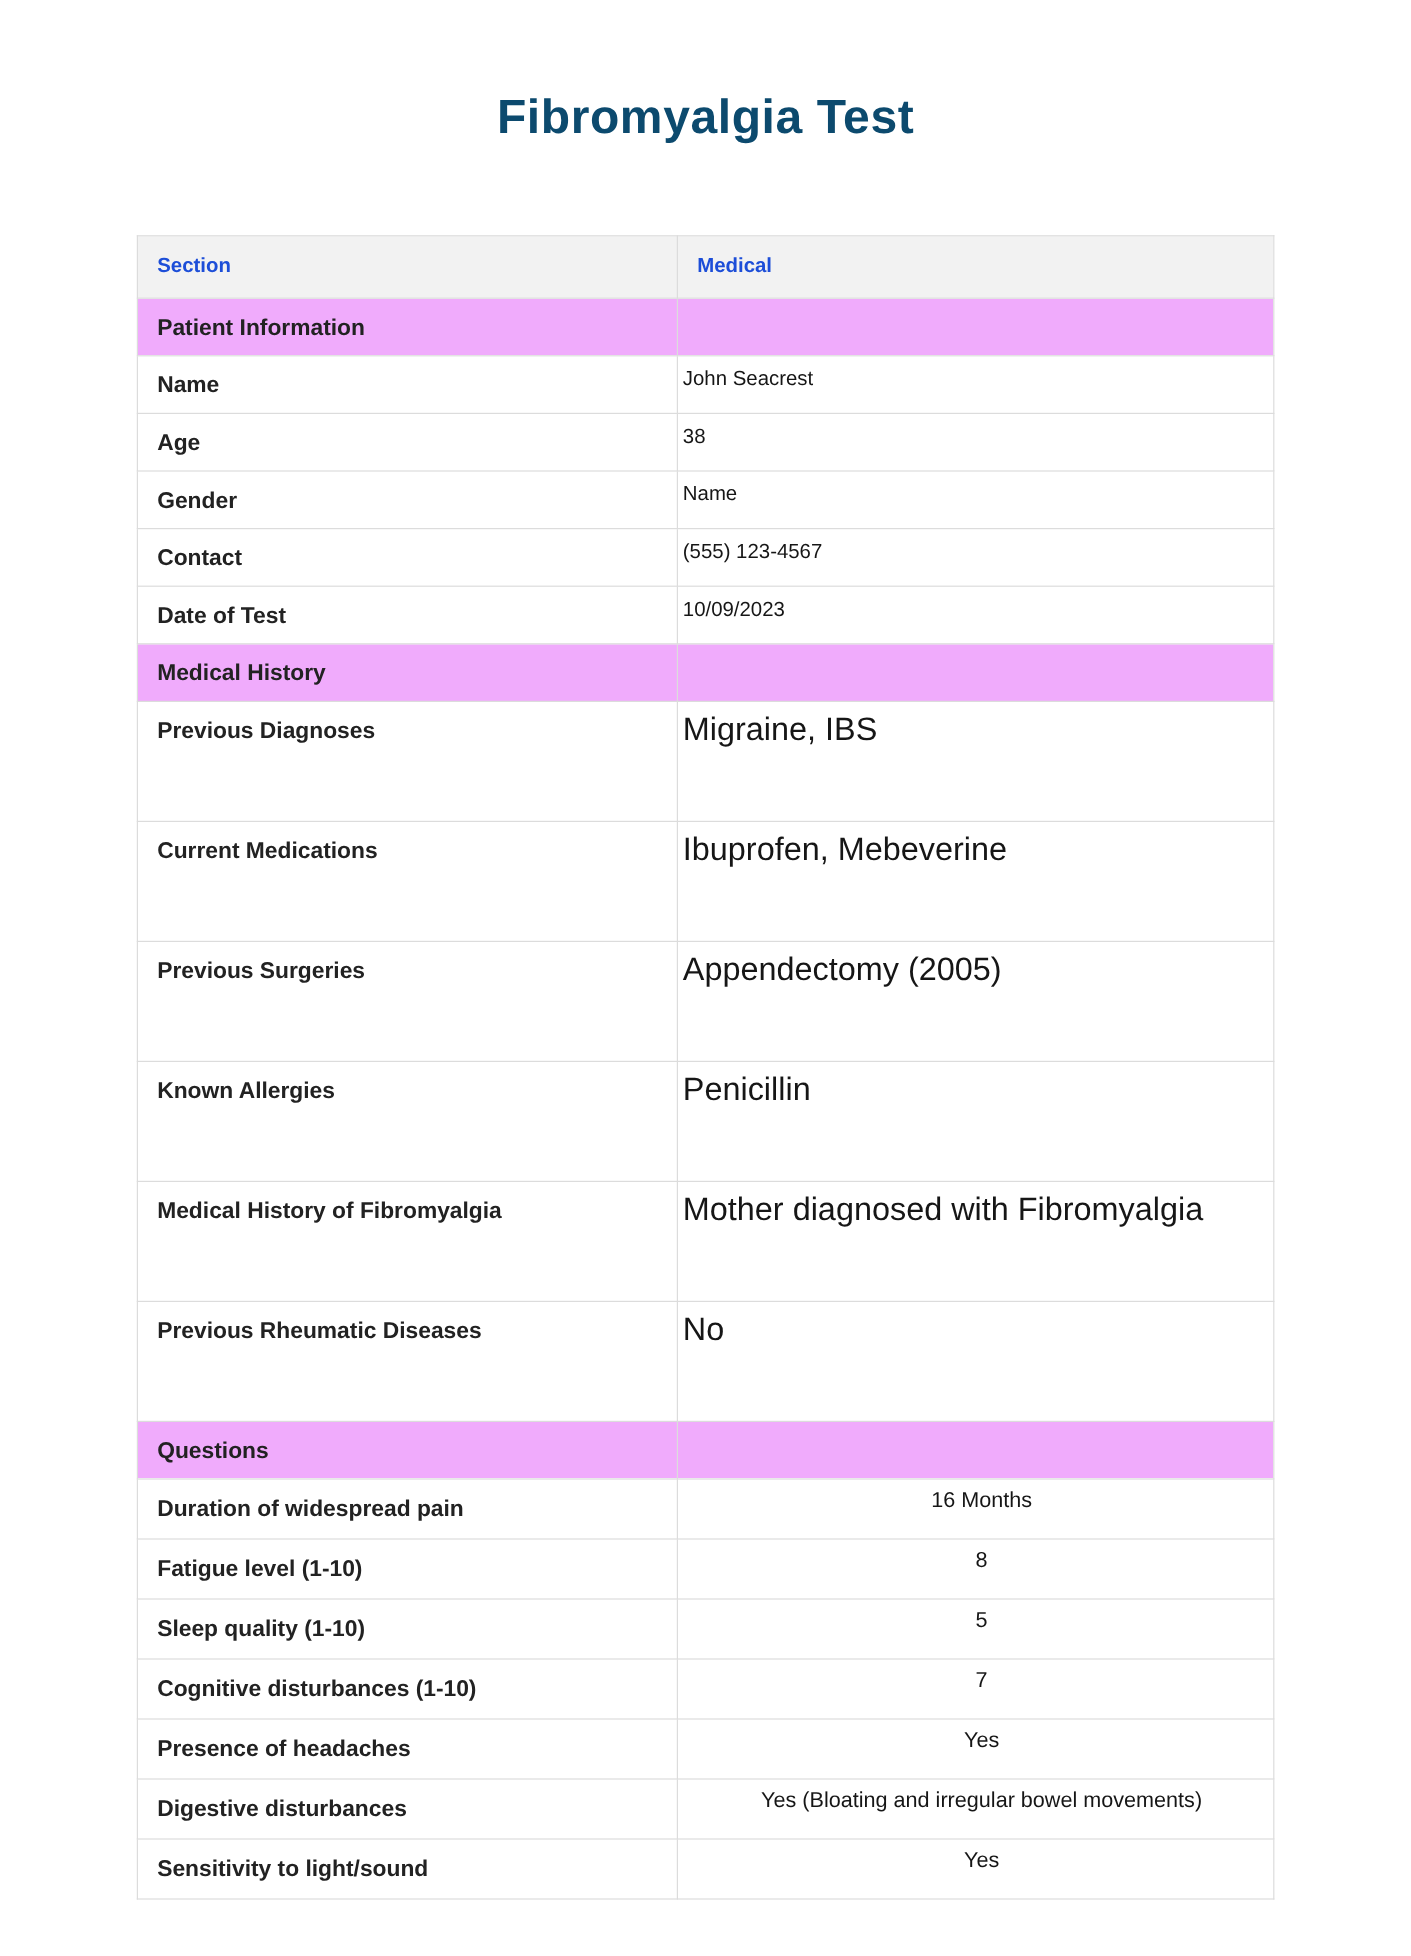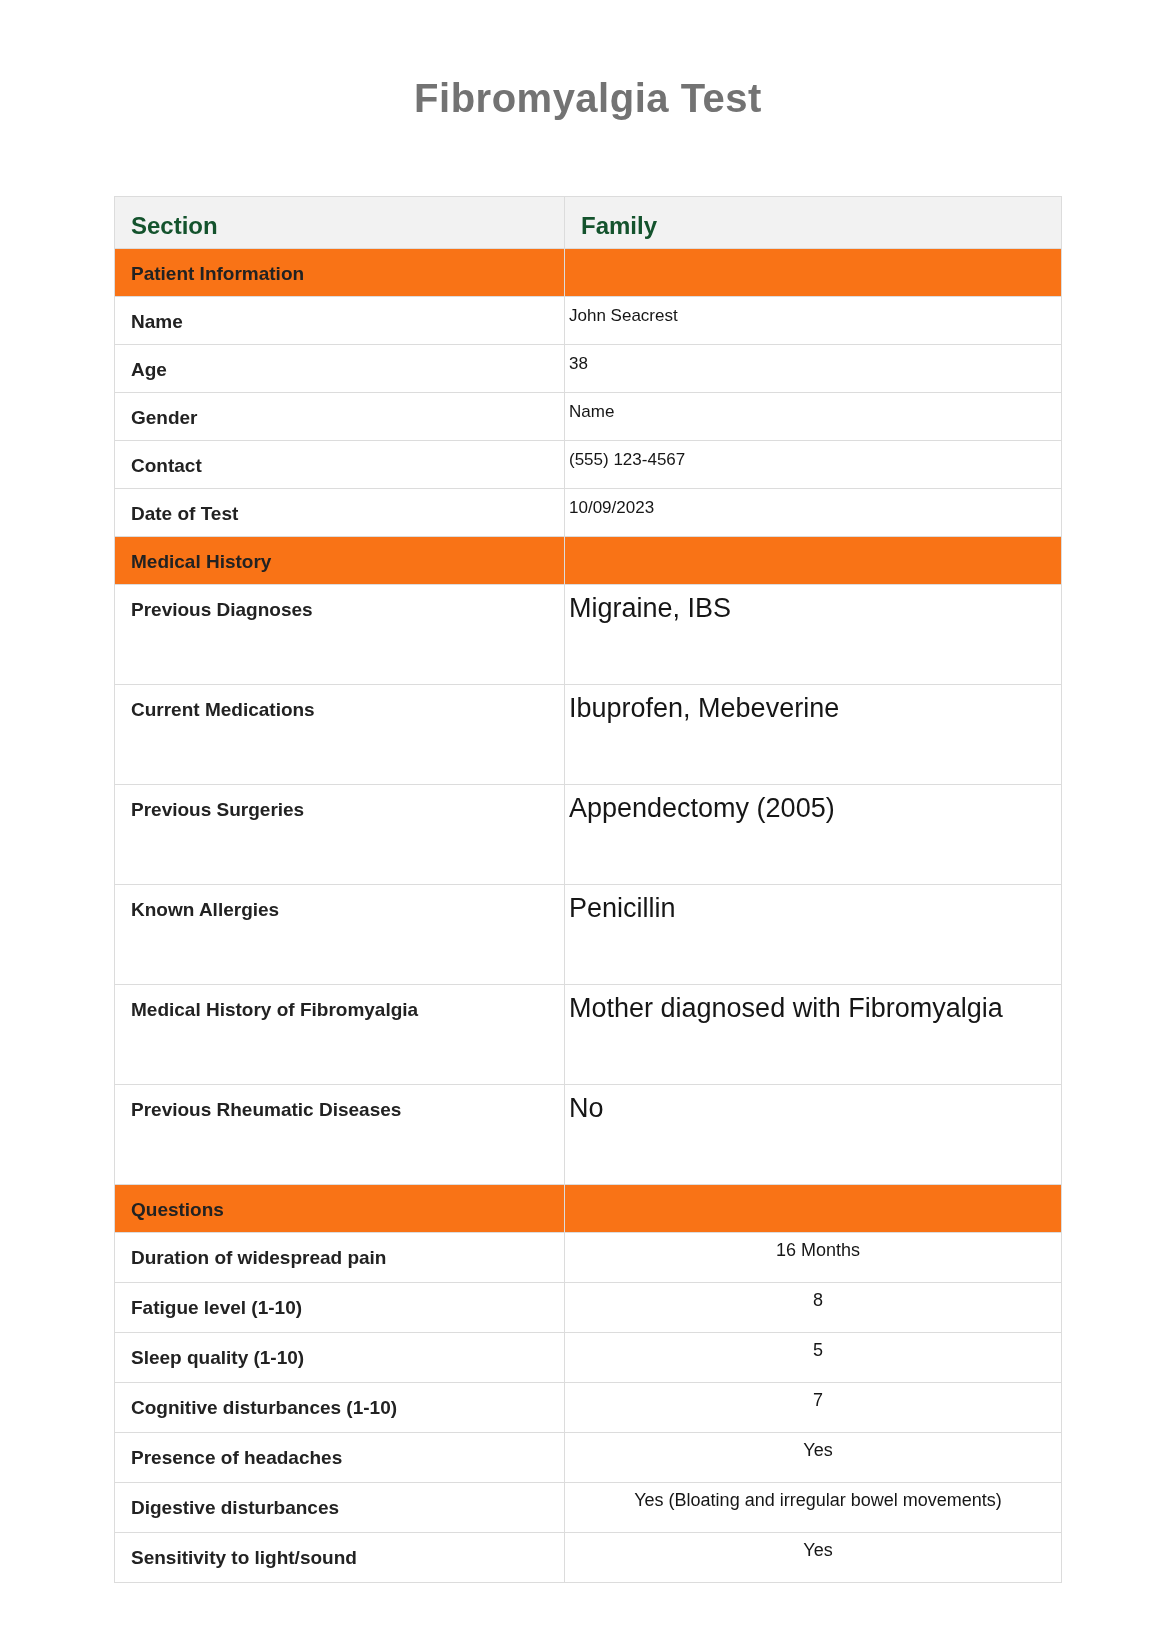--- a/index.html
+++ b/index.html
@@ -9,59 +9,59 @@
     font-family: "Liberation Sans", sans-serif;
     color: #1a1a1a;
   }
   body { height: 1630px; position: relative; }
   .page-title {
     margin-top: 75px;
     text-align: center;
     font-size: 40px;
     line-height: 1.15;
     font-weight: bold;
-    color: #737373;
+    color: #0c4a6e;
     letter-spacing: 0.5px;
   }
   table.form-table {
     width: 947px;
     margin: 75px auto 0 auto;
     border-collapse: collapse;
     table-layout: fixed;
   }
   col.c-section { width: 450px; }
   col.c-details { width: 497px; }
   th, td {
     border: 1px solid #dcdcdc;
     vertical-align: top;
     overflow: hidden;
   }
   th.hdr {
     background: #f2f2f2;
     text-align: left;
     font-weight: bold;
-    font-size: 24px;
-    color: #14532d;
+    font-size: 17px;
+    color: #1d4ed8;
     height: 52px;
     padding: 15px 10px 6px 16px;
     margin-top: 15px;
   }
   td.lbl {
     font-weight: bold;
     font-size: 19px;
     color: #222222;
     padding: 14px 10px 6px 16px;
   }
   td.val {
     font-size: 17px;
     color: #161616;
     padding: 9px 0 6px 4px;
   }
   tr.r-section td {
-    background: #f97316;
+    background: #f0abfc;
     height: 48px;
   }
   tr.r-patient td { height: 48px; }
   tr.r-medical td { height: 100px; }
   tr.r-medical td.val { font-size: 27px; padding-top: 8px; }
   tr.r-question td { height: 50px; margin-top: 11px; }
   tr.r-question td.val {
     font-size: 18px;
     text-align: center;
     padding-left: 10px;
@@ -74,21 +74,21 @@
 <h1 class="page-title">Fibromyalgia Test</h1>
 
 <table class="form-table">
   <colgroup>
     <col class="c-section">
     <col class="c-details">
   </colgroup>
   <thead>
     <tr>
       <th class="hdr">Section</th>
-      <th class="hdr">Family</th>
+      <th class="hdr">Medical</th>
     </tr>
   </thead>
   <tbody>
     <tr class="r-section">
       <td class="lbl">Patient Information</td>
       <td class="val"></td>
     </tr>
     <tr class="r-patient">
       <td class="lbl">Name</td>
       <td class="val">John Seacrest</td>

